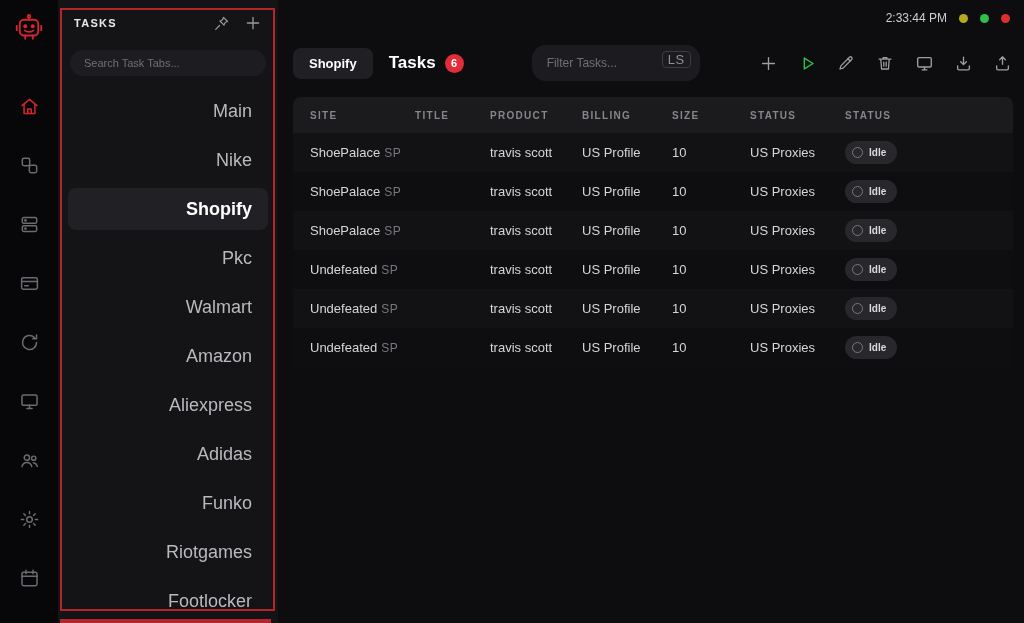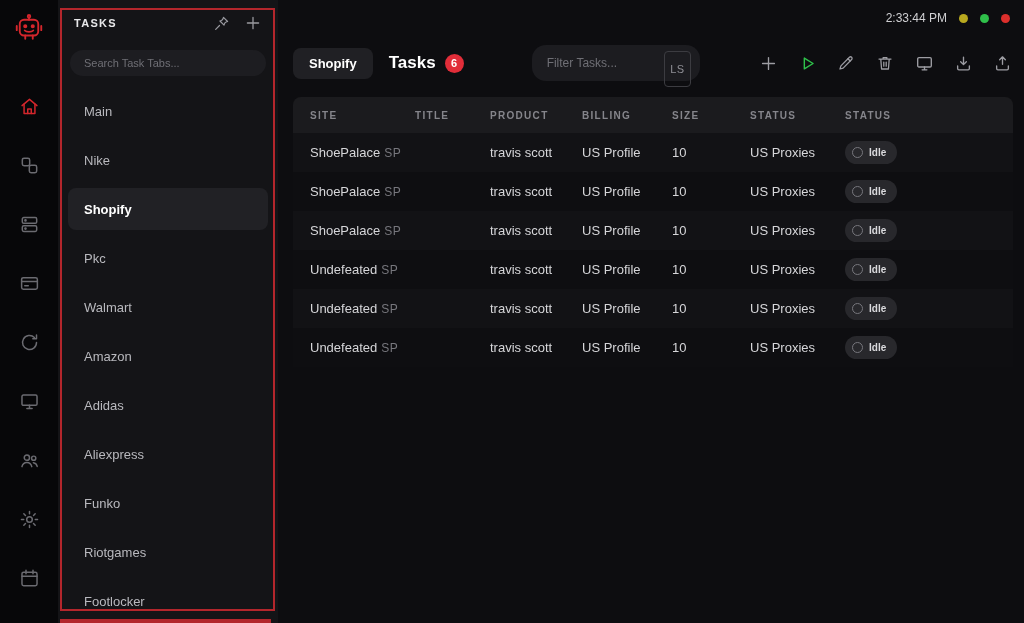--- a/index.html
+++ b/index.html
@@ -18,21 +18,21 @@
   
   .sidebar { position:absolute; left:58px; top:0; width:220px; height:623px; background:#141417; }
   .sb-header { height:46px; display:flex; align-items:center; padding:0 16px; }
   .sb-title { flex:1; color:#e8e8ea; font-size:11px; font-weight:700; letter-spacing:1.3px; }
   .sb-hicon { width:18px; height:18px; color:#9a9aa0; margin-left:14px; display:flex; align-items:center; justify-content:center; cursor:pointer; }
   .sb-search { margin:4px 12px 14px; height:26px; background:#1d1d21; border:none; border-radius:14px;
                width:196px; padding:0 14px; color:#cfcfd3; font-size:11px; font-family:inherit; outline:none; }
   .sb-search::placeholder { color:#6f6f75; }
   .sb-list { padding:0 10px; }
   .sb-item { height:42px; margin-bottom:7px; display:flex; align-items:center; padding:0 16px;
-             color:#b9b9be; font-size:13px; border-radius:8px; cursor:pointer; }
+             color:#b9b9be; font-size:18px; border-radius:8px; cursor:pointer;justify-content:flex-end; }
   .sb-item.selected { background:#212125; color:#ffffff; font-weight:600; }
 
   
   .annot-rect { position:absolute; left:60px; top:8px; width:215px; height:603px;
                 border:2px solid #b3262c; pointer-events:none; z-index:50; }
   .annot-bar { position:absolute; left:60px; top:619px; width:211px; height:4px;
                background:#b3262c; pointer-events:none; z-index:50; }
 
   
   .main { position:absolute; left:278px; top:0; right:0; height:623px; }
@@ -46,21 +46,21 @@
   .chip { background:#202024; border-radius:8px; height:31px; padding:0 16px; display:flex; align-items:center;
           color:#ffffff; font-size:13px; font-weight:600; cursor:pointer; }
   .mtitle { margin-left:16px; color:#ffffff; font-size:17px; font-weight:700; }
   .count-badge { margin-left:9px; width:19px; height:19px; border-radius:50%; background:#e12d39;
                  color:#fff; font-size:11px; font-weight:700; display:flex; align-items:center; justify-content:center; }
   .filter-wrap { margin-left:68px; position:relative; }
   .filter-input { width:168px; height:36px; background:#1c1c20; border:none; border-radius:14px;
                   padding:0 40px 0 15px; color:#cfcfd3; font-size:12px; font-family:inherit; outline:none; }
   .filter-input::placeholder { color:#6f6f75; }
   .kbd { position:absolute; right:9px; top:6px; border:1px solid #3c3c41; border-radius:4px;
-         font-size:11px; color:#8f8f95; padding:11px 5px; letter-spacing:.5px; }
+         font-size:13px; color:#8f8f95; padding:0 5px; letter-spacing:.5px; }
   .toolbar { margin-left:auto; display:flex; align-items:center; gap:19px; }
   .tbtn { width:20px; height:20px; color:#9d9da3; display:flex; align-items:center; justify-content:center; cursor:pointer; }
   .tbtn.green { color:#2fc24b; }
 
   
   .table { position:absolute; left:15px; right:11px; top:97px; }
   .thead, .trow { display:grid; grid-template-columns:105px 75px 92px 90px 78px 95px 1fr;
                   align-items:center; padding:0 17px; }
   .thead { height:36px; background:#1b1b1e; border-radius:8px 8px 0 0; }
   .th { color:#85858b; font-size:10px; font-weight:700; letter-spacing:1.3px; }
@@ -187,24 +187,24 @@
       <div class="sb-item">
           <span>Pkc</span>
         </div>
       <div class="sb-item">
           <span>Walmart</span>
         </div>
       <div class="sb-item">
           <span>Amazon</span>
         </div>
       <div class="sb-item">
+          <span>Aliexpress</span>
+        </div>
+      <div class="sb-item">
           <span>Adidas</span>
-        </div>
-      <div class="sb-item">
-          <span>Aliexpress</span>
         </div>
       <div class="sb-item">
           <span>Funko</span>
         </div>
       <div class="sb-item">
           <span>Riotgames</span>
         </div>
       <div class="sb-item">
           <span>Footlocker</span>
         </div>

